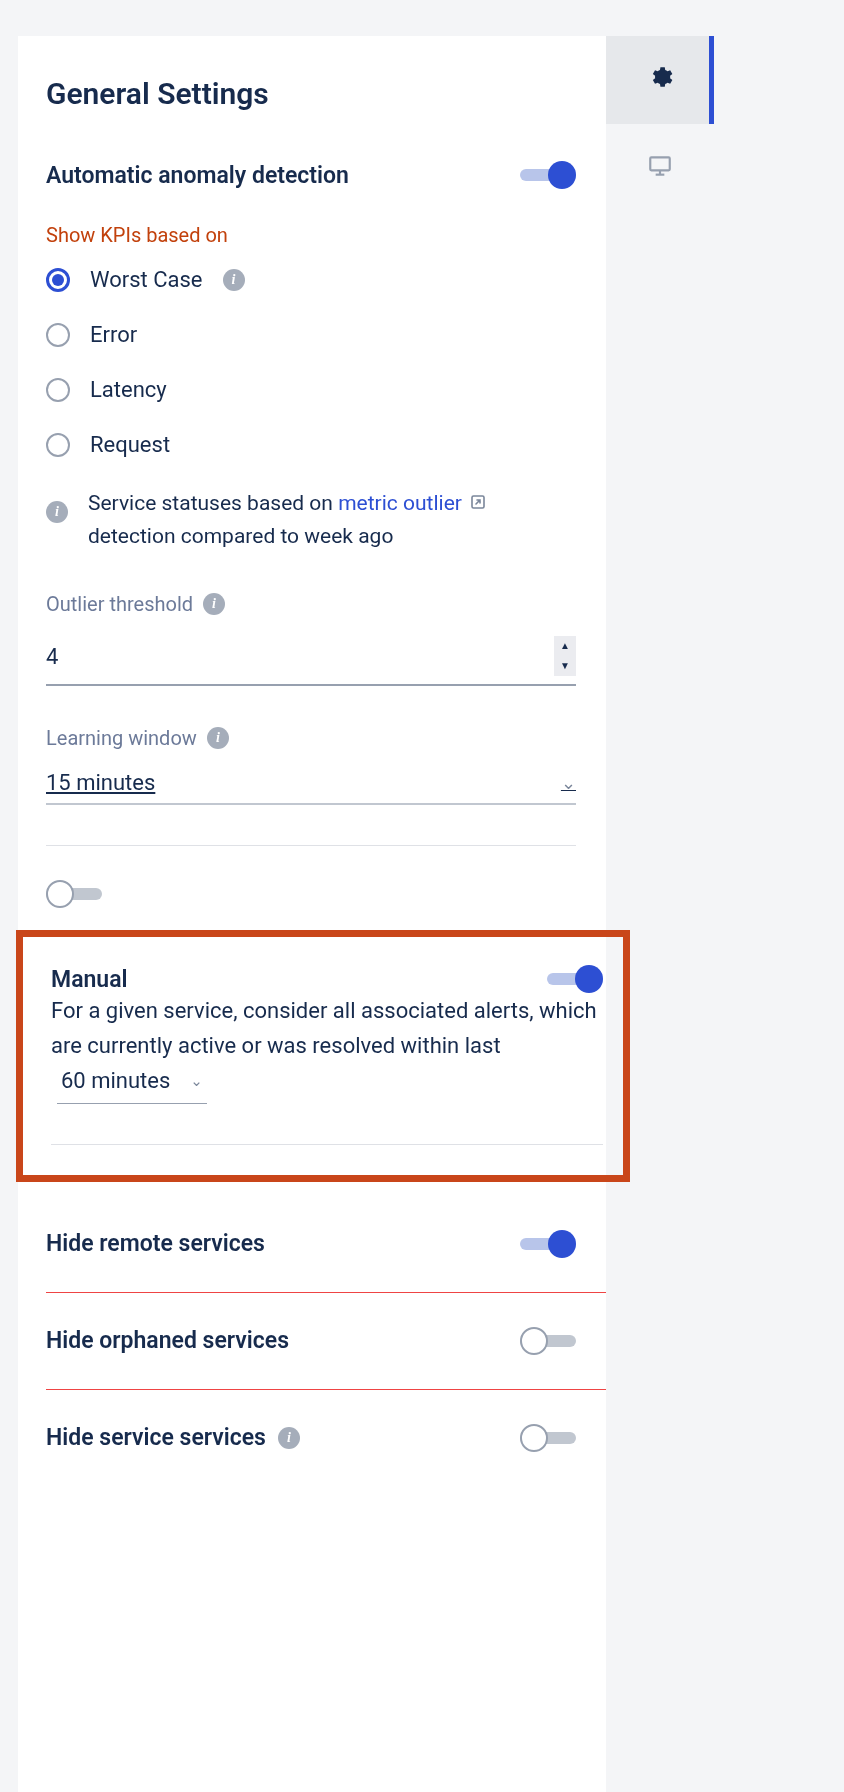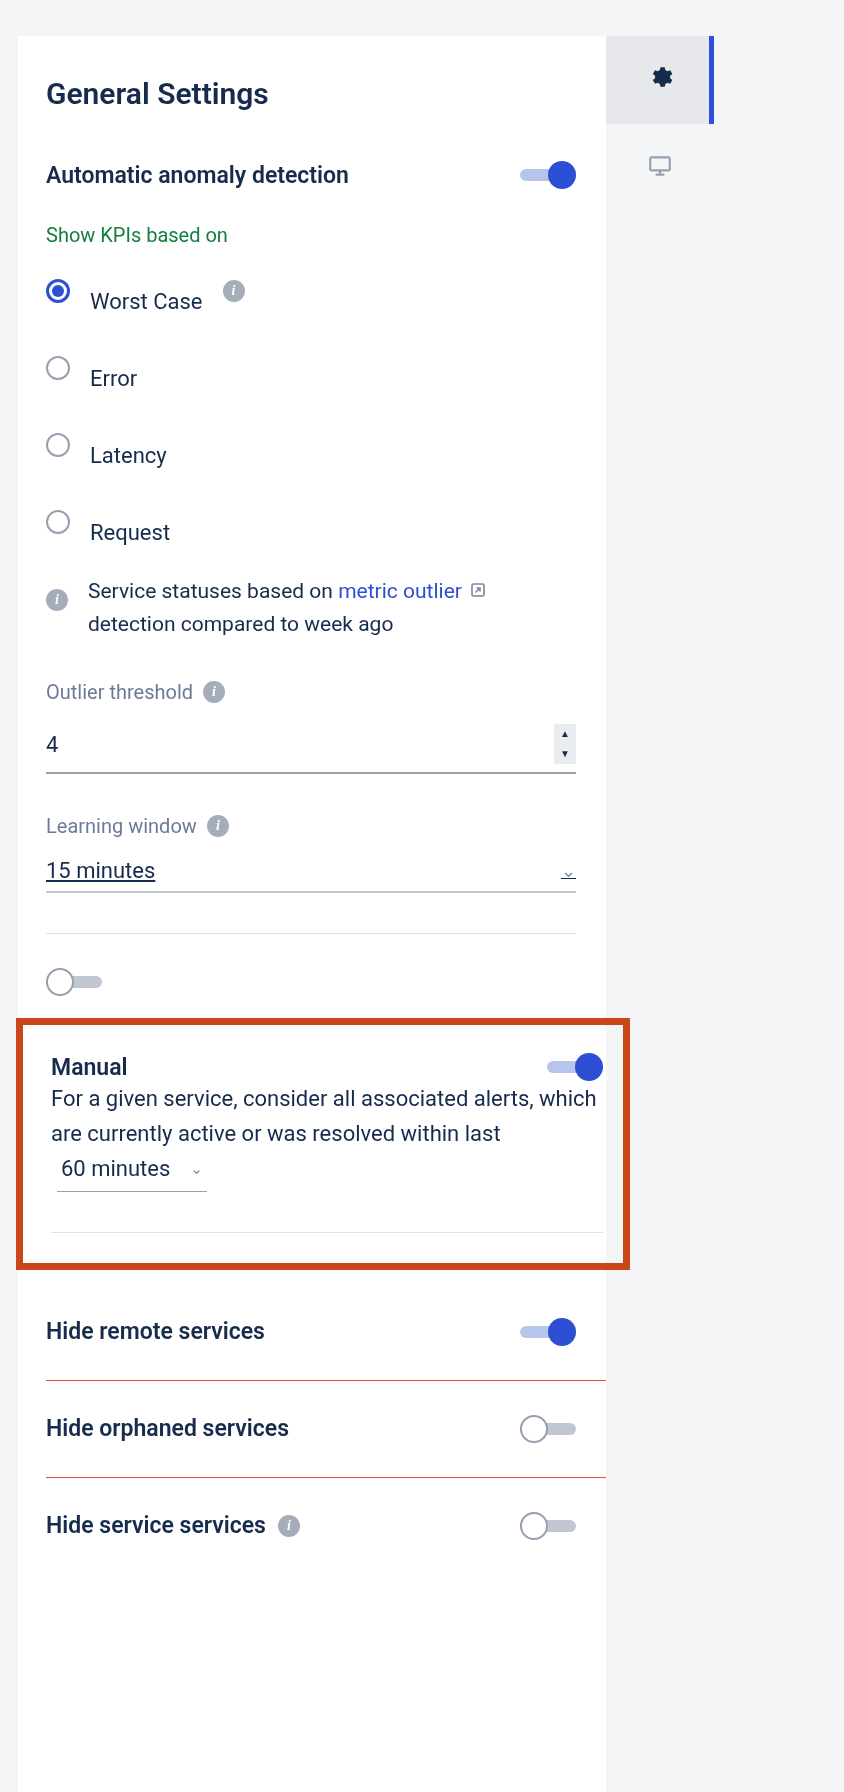--- a/index.html
+++ b/index.html
@@ -99,21 +99,21 @@
   }
   .toggle.off .track { background: #c1c7d0; }
   .toggle.off .knob {
     left: 0;
     right: auto;
     background: #fff;
     border: 2px solid #97a0af;
   }
   .sublabel {
     font-size: 20px;
-    color: #15803d;
+    color: #c2410c;
     margin-top: 34px;
     margin-bottom: 20px;
   }
   .radio-group { }
   .radio-row {
     display: flex;
     align-items: center;
     gap: 20px;
     margin-bottom: 30px;
     cursor: pointer;
@@ -135,21 +135,20 @@
   .radio.selected::after {
     content: "";
     width: 12px;
     height: 12px;
     border-radius: 50%;
     background: #2d4fd3;
   }
   .radio-label {
     font-size: 22px;
     color: #172b4d;
-    margin-top: 22px;
   }
   .info-icon {
     display: inline-flex;
     width: 22px;
     height: 22px;
     border-radius: 50%;
     background: #a5adba;
     color: #fff;
     align-items: center;
     justify-content: center;

